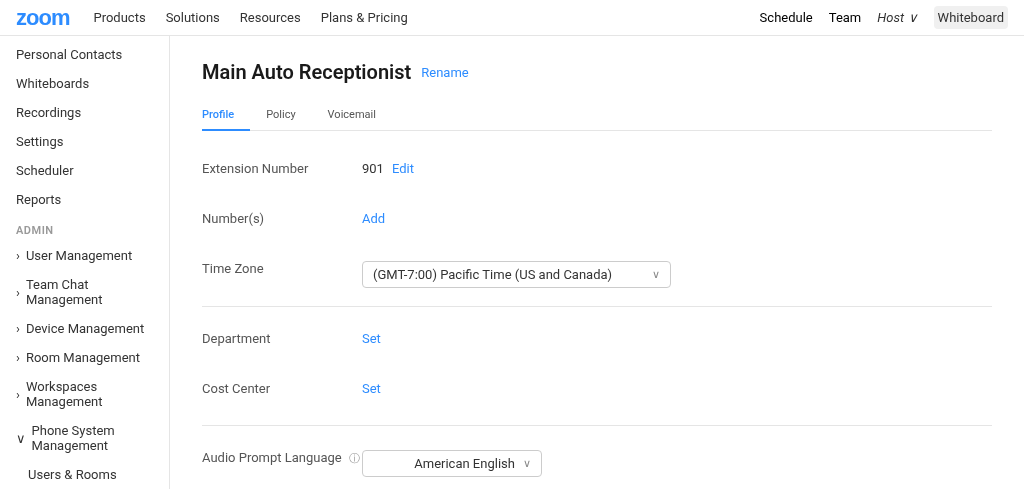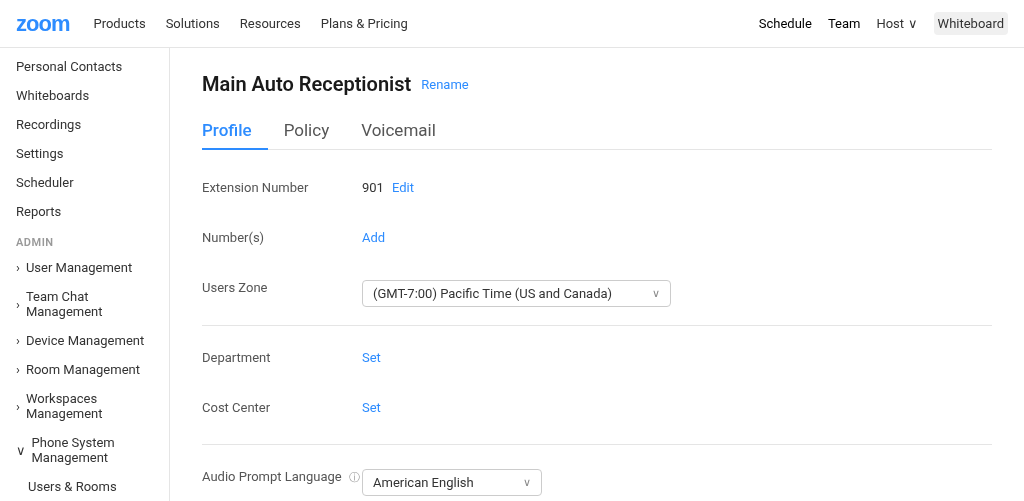--- a/index.html
+++ b/index.html
@@ -2,31 +2,31 @@
 <html><head>
   <meta charset="utf-8">
   <style>
     * { box-sizing: border-box; margin: 0; padding: 0; }
     body { font-family: -apple-system, BlinkMacSystemFont, 'Segoe UI', Roboto, sans-serif; font-size: 13px; color: #333; background: #fff; }
 
     
     .top-nav {
       display: flex;
       align-items: center;
-      height: 48px;
+      height: 36px;
       border-bottom: 1px solid #e5e5e5;
       padding: 0 16px;
       background: #fff;
     }
     .logo { color: #2D8CFF; font-size: 22px; font-weight: 700; letter-spacing: -1px; margin-right: 24px; font-family: 'Arial', sans-serif; }
     .top-nav-links { display: flex; gap: 20px; flex: 1; }
     .top-nav-links a { color: #333; text-decoration: none; font-size: 13px; }
     .top-nav-right { display: flex; gap: 16px; align-items: center; }
     .top-nav-right a { color: #000000; text-decoration: none; font-size: 13px; }
-    .host-btn { display: flex; align-items: center; gap: 4px; }
+    .host-btn { display: flex; align-items: center; gap: 4px; font-style: italic; }
     .whiteboard-btn { background: #f0f0f0; padding: 4px 4px; border-radius: 4px; font-size: 13px; }
 
     
     .app-layout { display: flex; height: calc(100vh - 48px); }
 
     
     .sidebar {
       width: 170px;
       min-width: 170px;
       border-right: 1px solid #e5e5e5;
@@ -89,21 +89,21 @@
     
     .tabs {
       display: flex;
       border-bottom: 1px solid #e5e5e5;
       margin-bottom: 24px;
       gap: 0;
     }
     .tab {
       padding: 8px 16px;
       cursor: pointer;
-      font-size: 17px;
+      font-size: 11px;
       color: #555;
       border-bottom: 2px solid transparent;
       margin-bottom: -1px;
     }
     .tab:first-child { padding-left: 0; }
     .tab.active { color: #2D8CFF; border-bottom: 2px solid #2D8CFF; font-weight: 500; }
 
     
     .form-row {
       display: flex;
@@ -153,21 +153,21 @@
       display: flex;
       align-items: center;
       border: 1px solid #ccc;
       border-radius: 4px;
       padding: 5px 10px;
       background: #fff;
       cursor: pointer;
       font-size: 13px;
       color: #333;
       min-width: 180px;
-      justify-content: space-between;
+      justify-content: flex-end;
     }
   </style>
 </head>
 <body>
 
 <nav class="top-nav">
   <div class="logo">zoom</div>
   <div class="top-nav-links">
     <a>Products</a>
     <a>Solutions</a>
@@ -246,21 +246,21 @@
     </div>
 
     <div class="form-row">
       <div class="form-label">Number(s)</div>
       <div class="form-value">
         <a class="add-link">Add</a>
       </div>
     </div>
 
     <div class="form-row">
-      <div class="form-label">Users Zone</div>
+      <div class="form-label">Time Zone</div>
       <div class="form-value">
         <div class="dropdown-select">
           <span>(GMT-7:00) Pacific Time (US and Canada)</span>
           <span class="dropdown-arrow">∨</span>
         </div>
       </div>
     </div>
 
     <hr class="divider">
 

